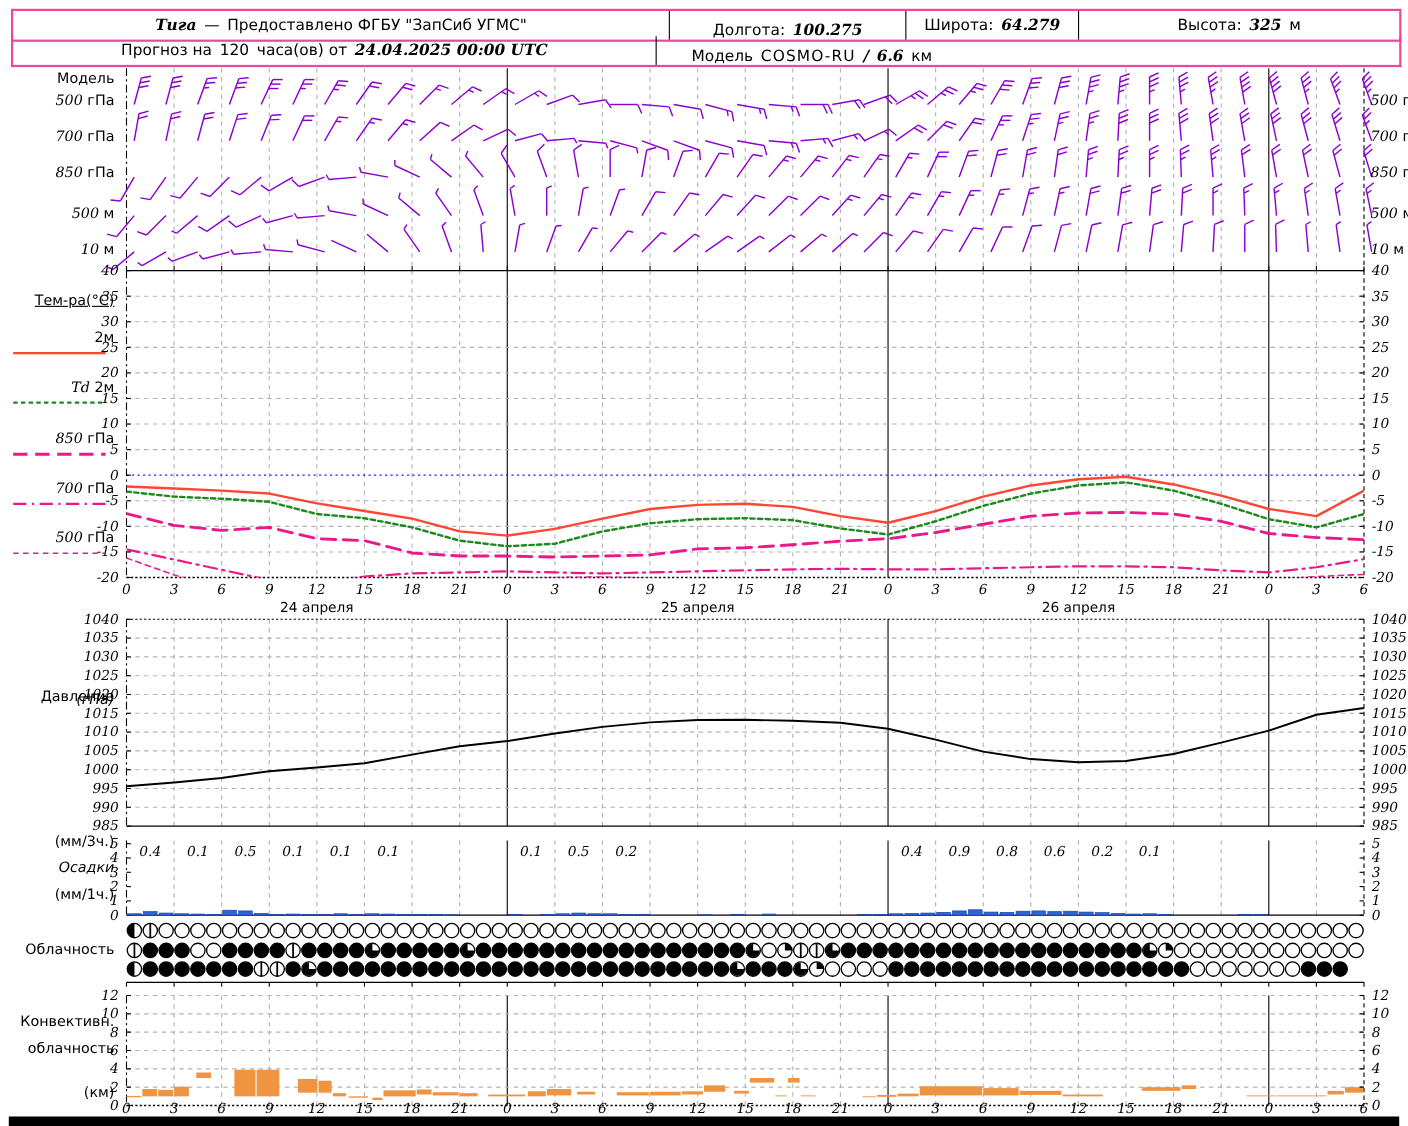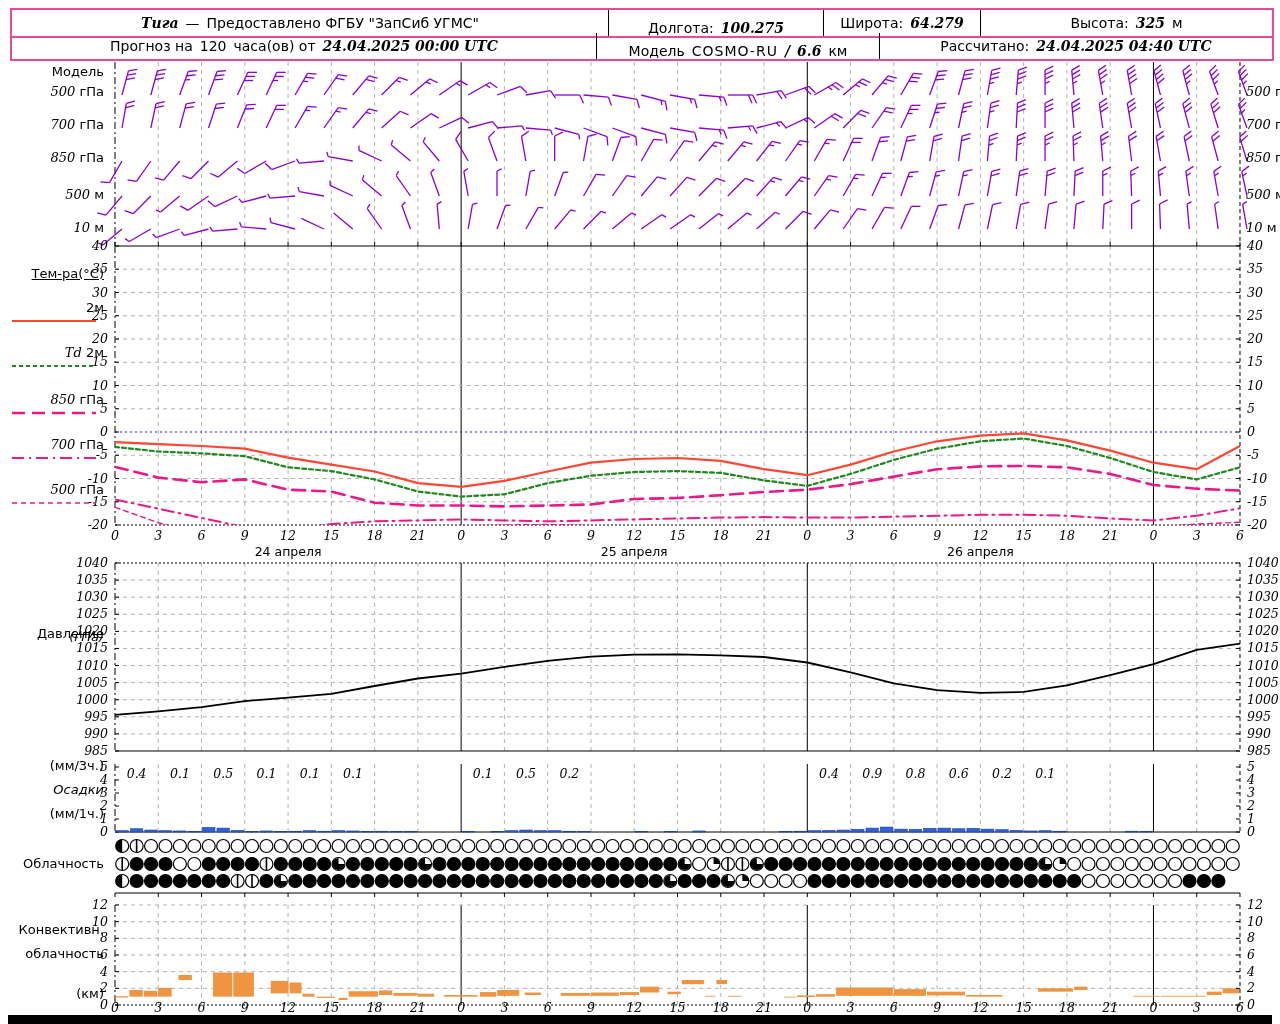--- a/index.html
+++ b/index.html
@@ -51,24 +51,20 @@
     <span>120</span>
     <span>часа(ов) от</span>
     <span class="bit">24.04.2025 00:00 UTC</span>
   </div>
   <div class="hcell" style="flex:0 0 282px;align-items:flex-end;">
     <span>Модель</span>
     <span class="bold">COSMO-RU</span>
     <span class="bit">/</span>
     <span class="bit">6.6</span>
     <span>км</span>
-  </div>
-  <div class="hcell" style="flex:1;">
-    <span>Рассчитано:</span>
-    <span class="bit">24.04.2025 04:40 UTC</span>
   </div>
 </div>
 
 <svg id="cv" width="1280" height="1024">
       <g>
         <line x1="158.269" y1="62" x2="158.269" y2="246" stroke="#b3b3b3" stroke-width="1" stroke-dasharray="4,4"></line>
         <line x1="158.269" y1="246" x2="158.269" y2="525" stroke="#b3b3b3" stroke-width="1" stroke-dasharray="4,4"></line>
         <line x1="158.269" y1="563" x2="158.269" y2="751" stroke="#b3b3b3" stroke-width="1" stroke-dasharray="4,4"></line>
         <line x1="158.269" y1="764" x2="158.269" y2="832" stroke="#b3b3b3" stroke-width="1" stroke-dasharray="4,4"></line>
         <line x1="158.269" y1="905" x2="158.269" y2="1005" stroke="#b3b3b3" stroke-width="1" stroke-dasharray="4,4"></line>

